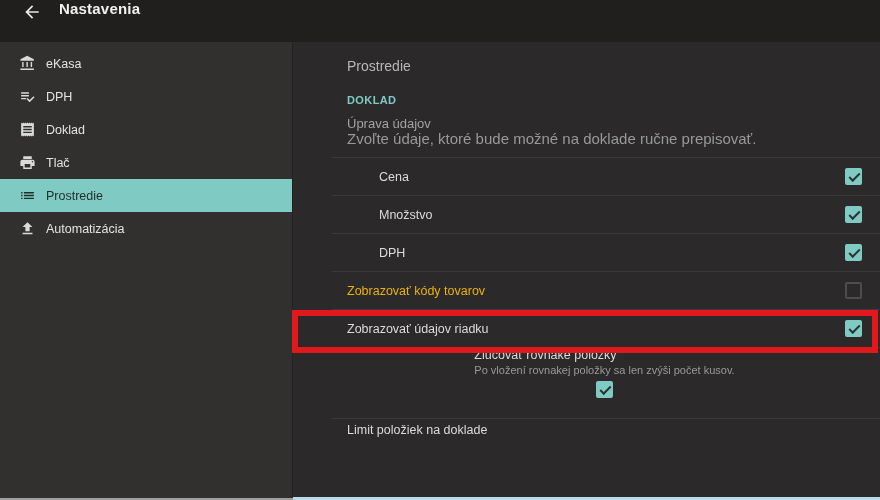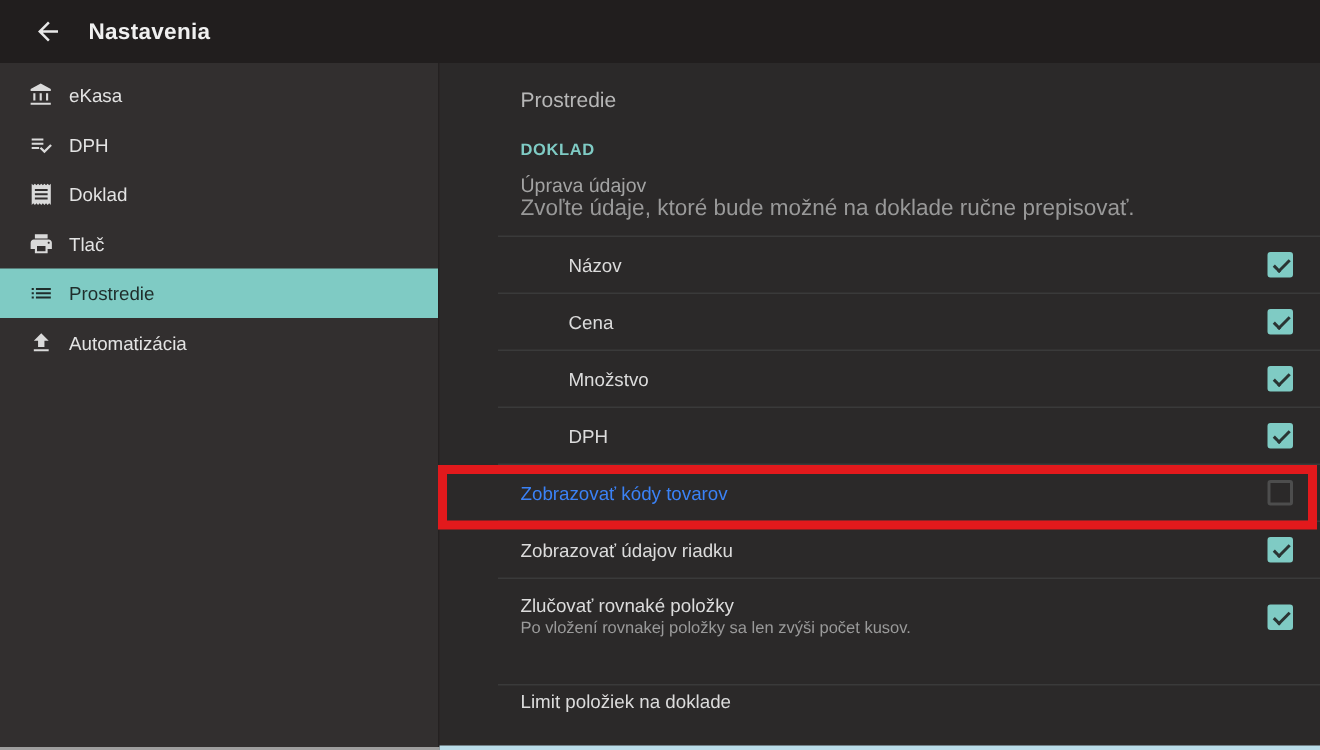--- a/index.html
+++ b/index.html
@@ -1,20 +1,20 @@
 <!DOCTYPE html>
 <html><head>
 <meta charset="utf-8">
 <style>
   * { margin:0; padding:0; box-sizing:border-box; }
   html,body { width:880px; height:500px; background:#2b2929; font-family:"Liberation Sans",sans-serif; overflow:hidden; }
   .screen { position:relative; width:880px; height:500px; background:#2b2929; overflow:hidden; }
 
   
-  .appbar { height:42px; background:#211e1e; display:flex; align-items:center; padding-left:20px; position:relative; z-index:2; }
+  .appbar { height:42px; background:#211e1e; display:flex; padding-left:20px; position:relative; z-index:2; }
   .back-btn { width:24px; height:24px; display:flex; align-items:center; justify-content:center; color:#e8e8e8; cursor:pointer; }
   .back-btn svg { width:20px; height:20px; fill:currentColor; }
   .appbar-title { color:#f0f0f0; font-size:15px; font-weight:bold; letter-spacing:.2px; margin-left:15px; }
 
   
   .body { display:flex; height:458px;gap:39px; }
   .sidebar { width:293px; background:#322f2f; padding-top:5px; border-right:1px solid #242121; position:relative; }
   .nav-item { height:33px; display:flex; align-items:center; padding-left:17px; color:#e3e3e3; font-size:12.5px; cursor:pointer; }
   .nav-item .nicon { width:20px; height:20px; display:flex; align-items:center; justify-content:center; color:#dadada; margin-right:9px; }
   .nav-item .nicon svg { width:17px; height:17px; fill:currentColor; }
@@ -25,23 +25,23 @@
   .panel-head { height:115px; padding:14px 0 0 15px; overflow:hidden; }
   .panel-title { color:#b7b7b7; font-size:14px; line-height:20px; }
   .section-label { color:#7fcbc4; font-size:11px; font-weight:bold; letter-spacing:.4px; margin-top:18px; line-height:13px; }
   .group-head { margin-top:8px; }
   .group-title { color:#a3a3a3; font-size:13px; line-height:17px; }
   .group-sub { color:#999999; font-size:15px; line-height:14px; }
 
   .row { display:flex; align-items:center; justify-content:space-between; height:38px; padding:0 18px 0 15px; border-top:1px solid #3a3a3a; cursor:pointer; }
   .row.indent { padding-left:47px; }
   .row-label { color:#dcdcdc; font-size:12.5px; }
-  .row.disabled .row-label { color:#3b82f6; }
+  .row.disabled .row-label { color:#eab308; }
   .row-text { display:flex; flex-direction:column; gap:2px; }
-  .row.two-line { height:51px; }
+  .row.two-line { height:51px;flex-direction:column; }
   .row-sub { color:#9a9a9a; font-size:11px; line-height:13px; }
   .row.partial { height:23px; align-items:flex-end; padding-bottom:4px;margin-top:20px; }
 
   .checkbox { width:17px; height:17px; border:2px solid #5e5e5e; border-radius:2px; flex:none; position:relative; cursor:pointer; }
   .row.disabled .checkbox { border-color:#4d4d4d; }
   .checkbox.checked { background:#7fcbc4; border-color:#7fcbc4; }
   .checkbox.checked::after { content:""; position:absolute; left:2px; top:3px; width:9px; height:4px;
        border-left:2px solid #2a3433; border-bottom:2px solid #2a3433; transform:rotate(-45deg); }
 
   .highlight-red { position:absolute; left:292px; top:310px; width:586px; height:43px; border:6px solid #e2191c; z-index:5; pointer-events:none; }
@@ -123,24 +123,20 @@
         <div class="panel-title">Prostredie</div>
         <div class="section-label">DOKLAD</div>
         <div class="group-head">
           <div class="group-title">Úprava údajov</div>
           <div class="group-sub">Zvoľte údaje, ktoré bude možné na doklade ručne prepisovať.</div>
         </div>
       </div>
 
       <div class="rows">
         <div class="row indent">
-          <span class="row-label">Názov</span>
-          <span class="checkbox checked"></span>
-        </div>
-        <div class="row indent">
           <span class="row-label">Cena</span>
           <span class="checkbox checked"></span>
         </div>
         <div class="row indent">
           <span class="row-label">Množstvo</span>
           <span class="checkbox checked"></span>
         </div>
         <div class="row indent">
           <span class="row-label">DPH</span>
           <span class="checkbox checked"></span>

